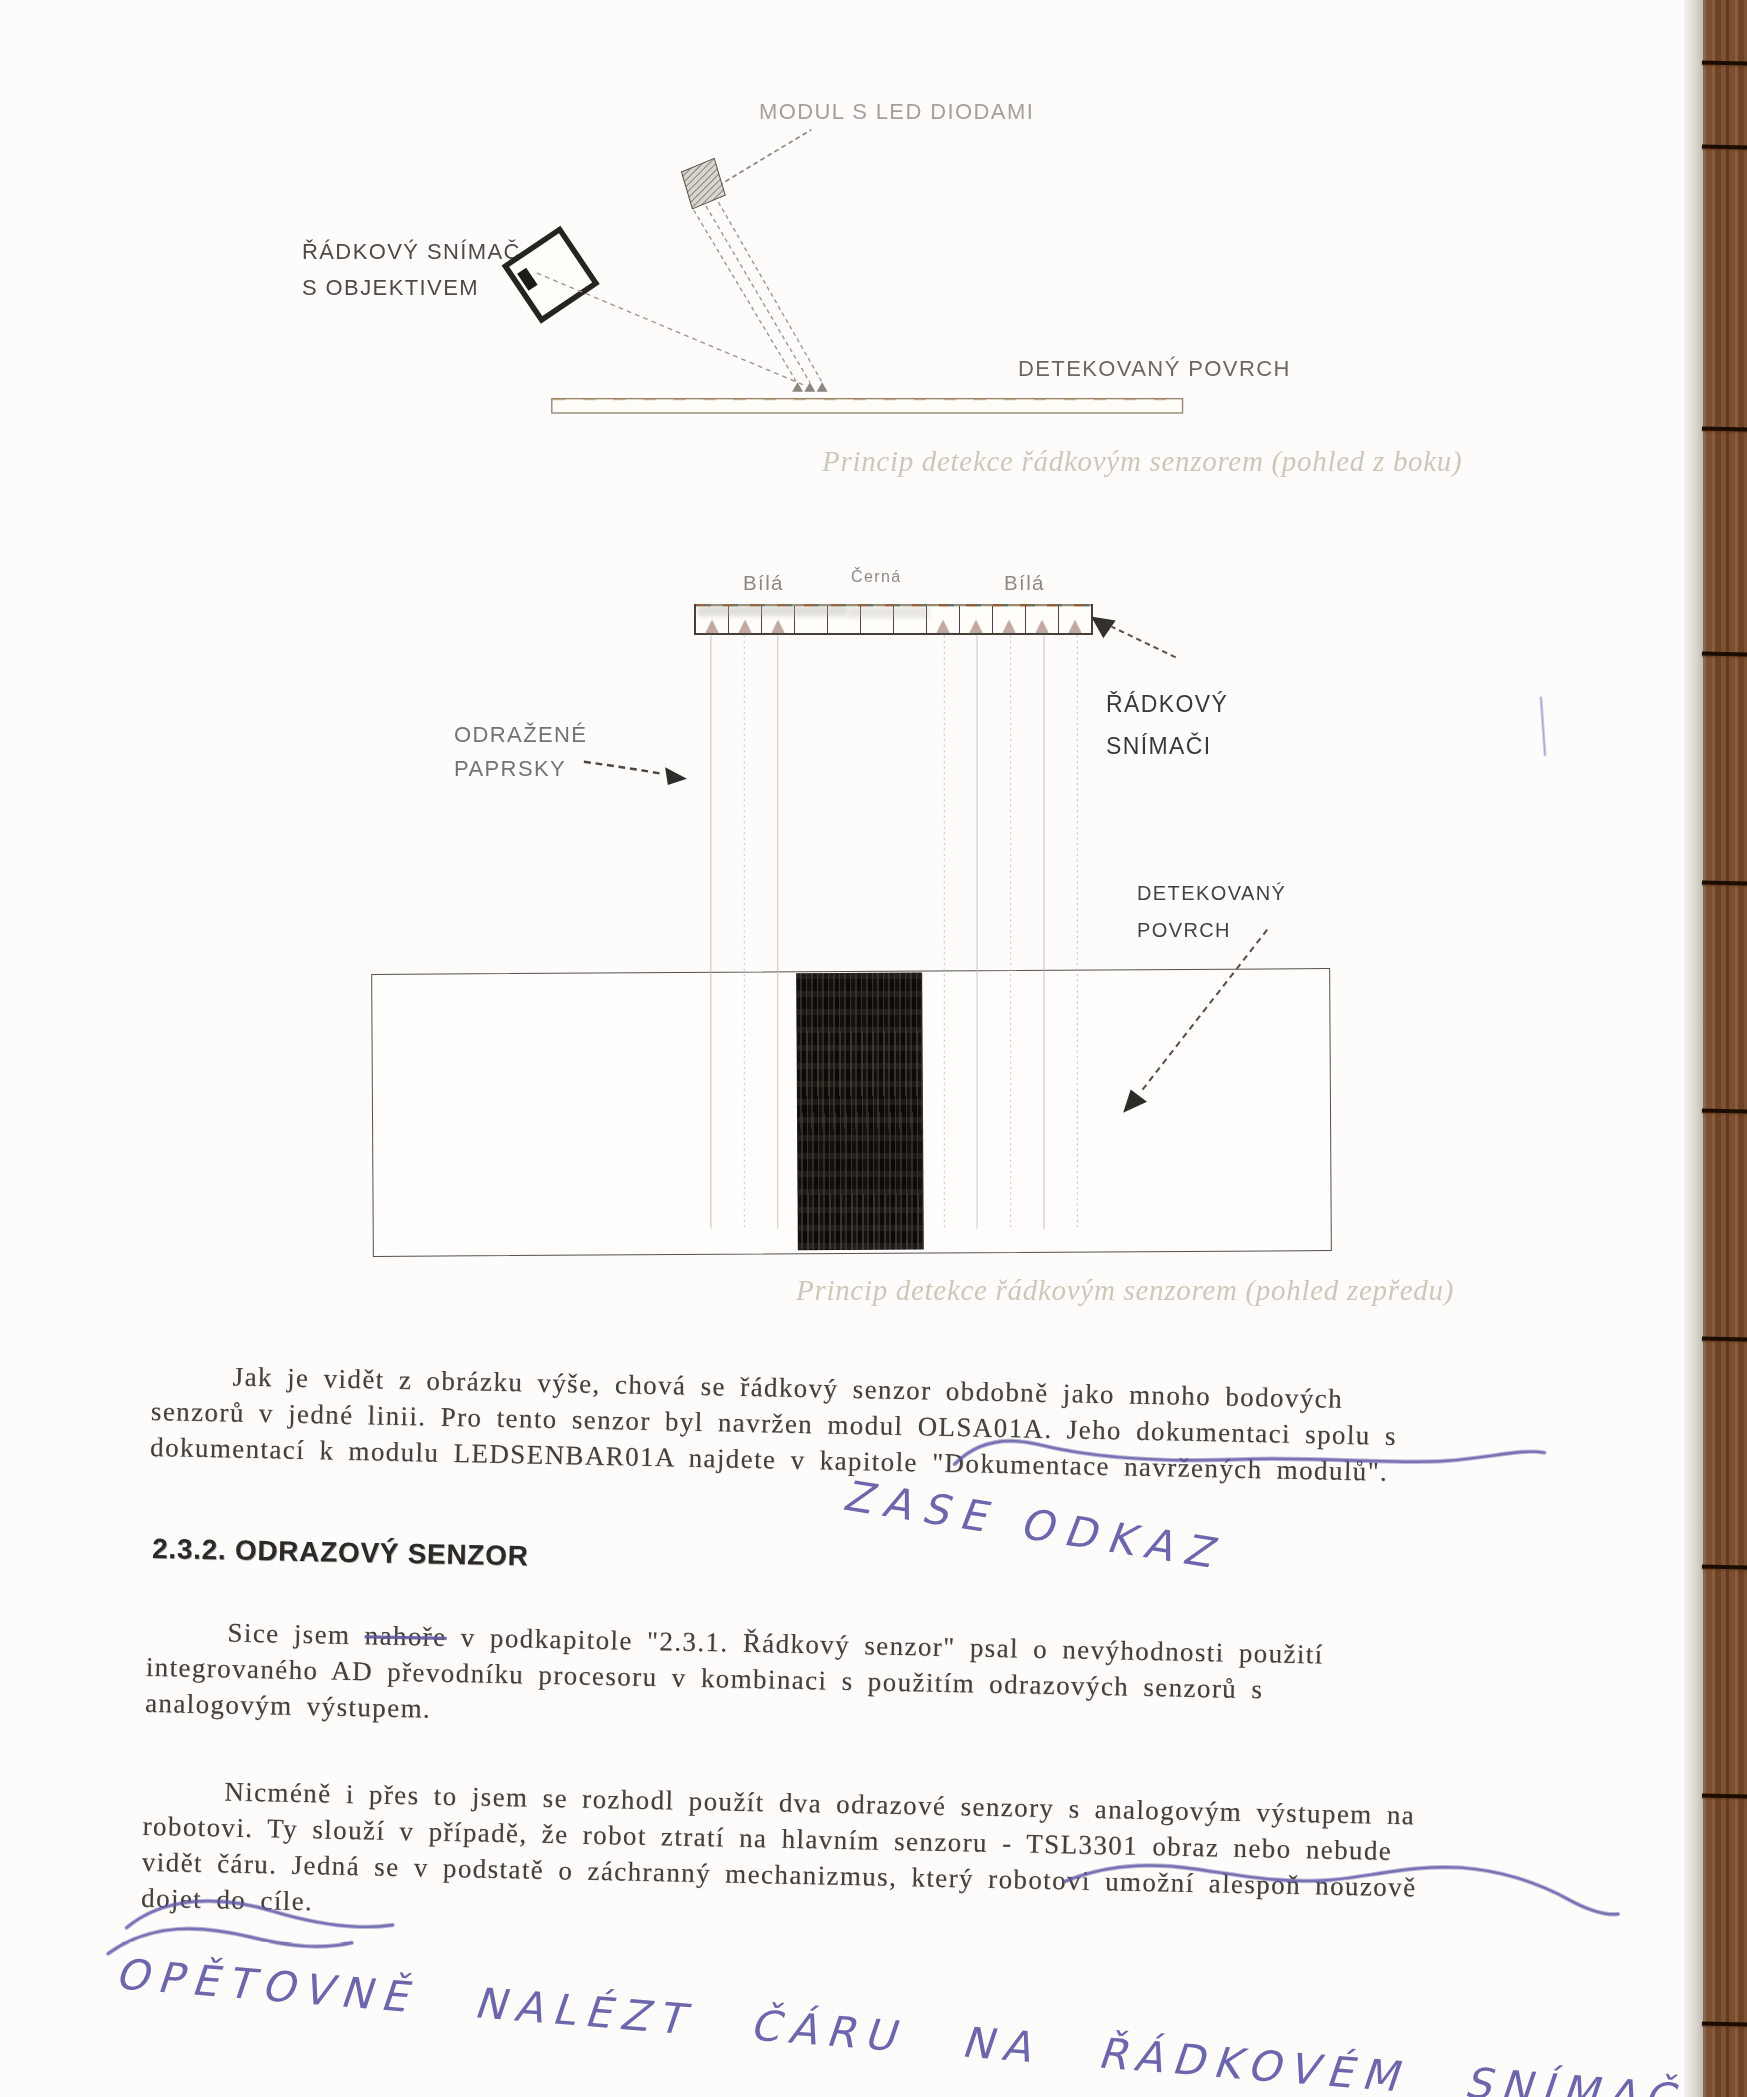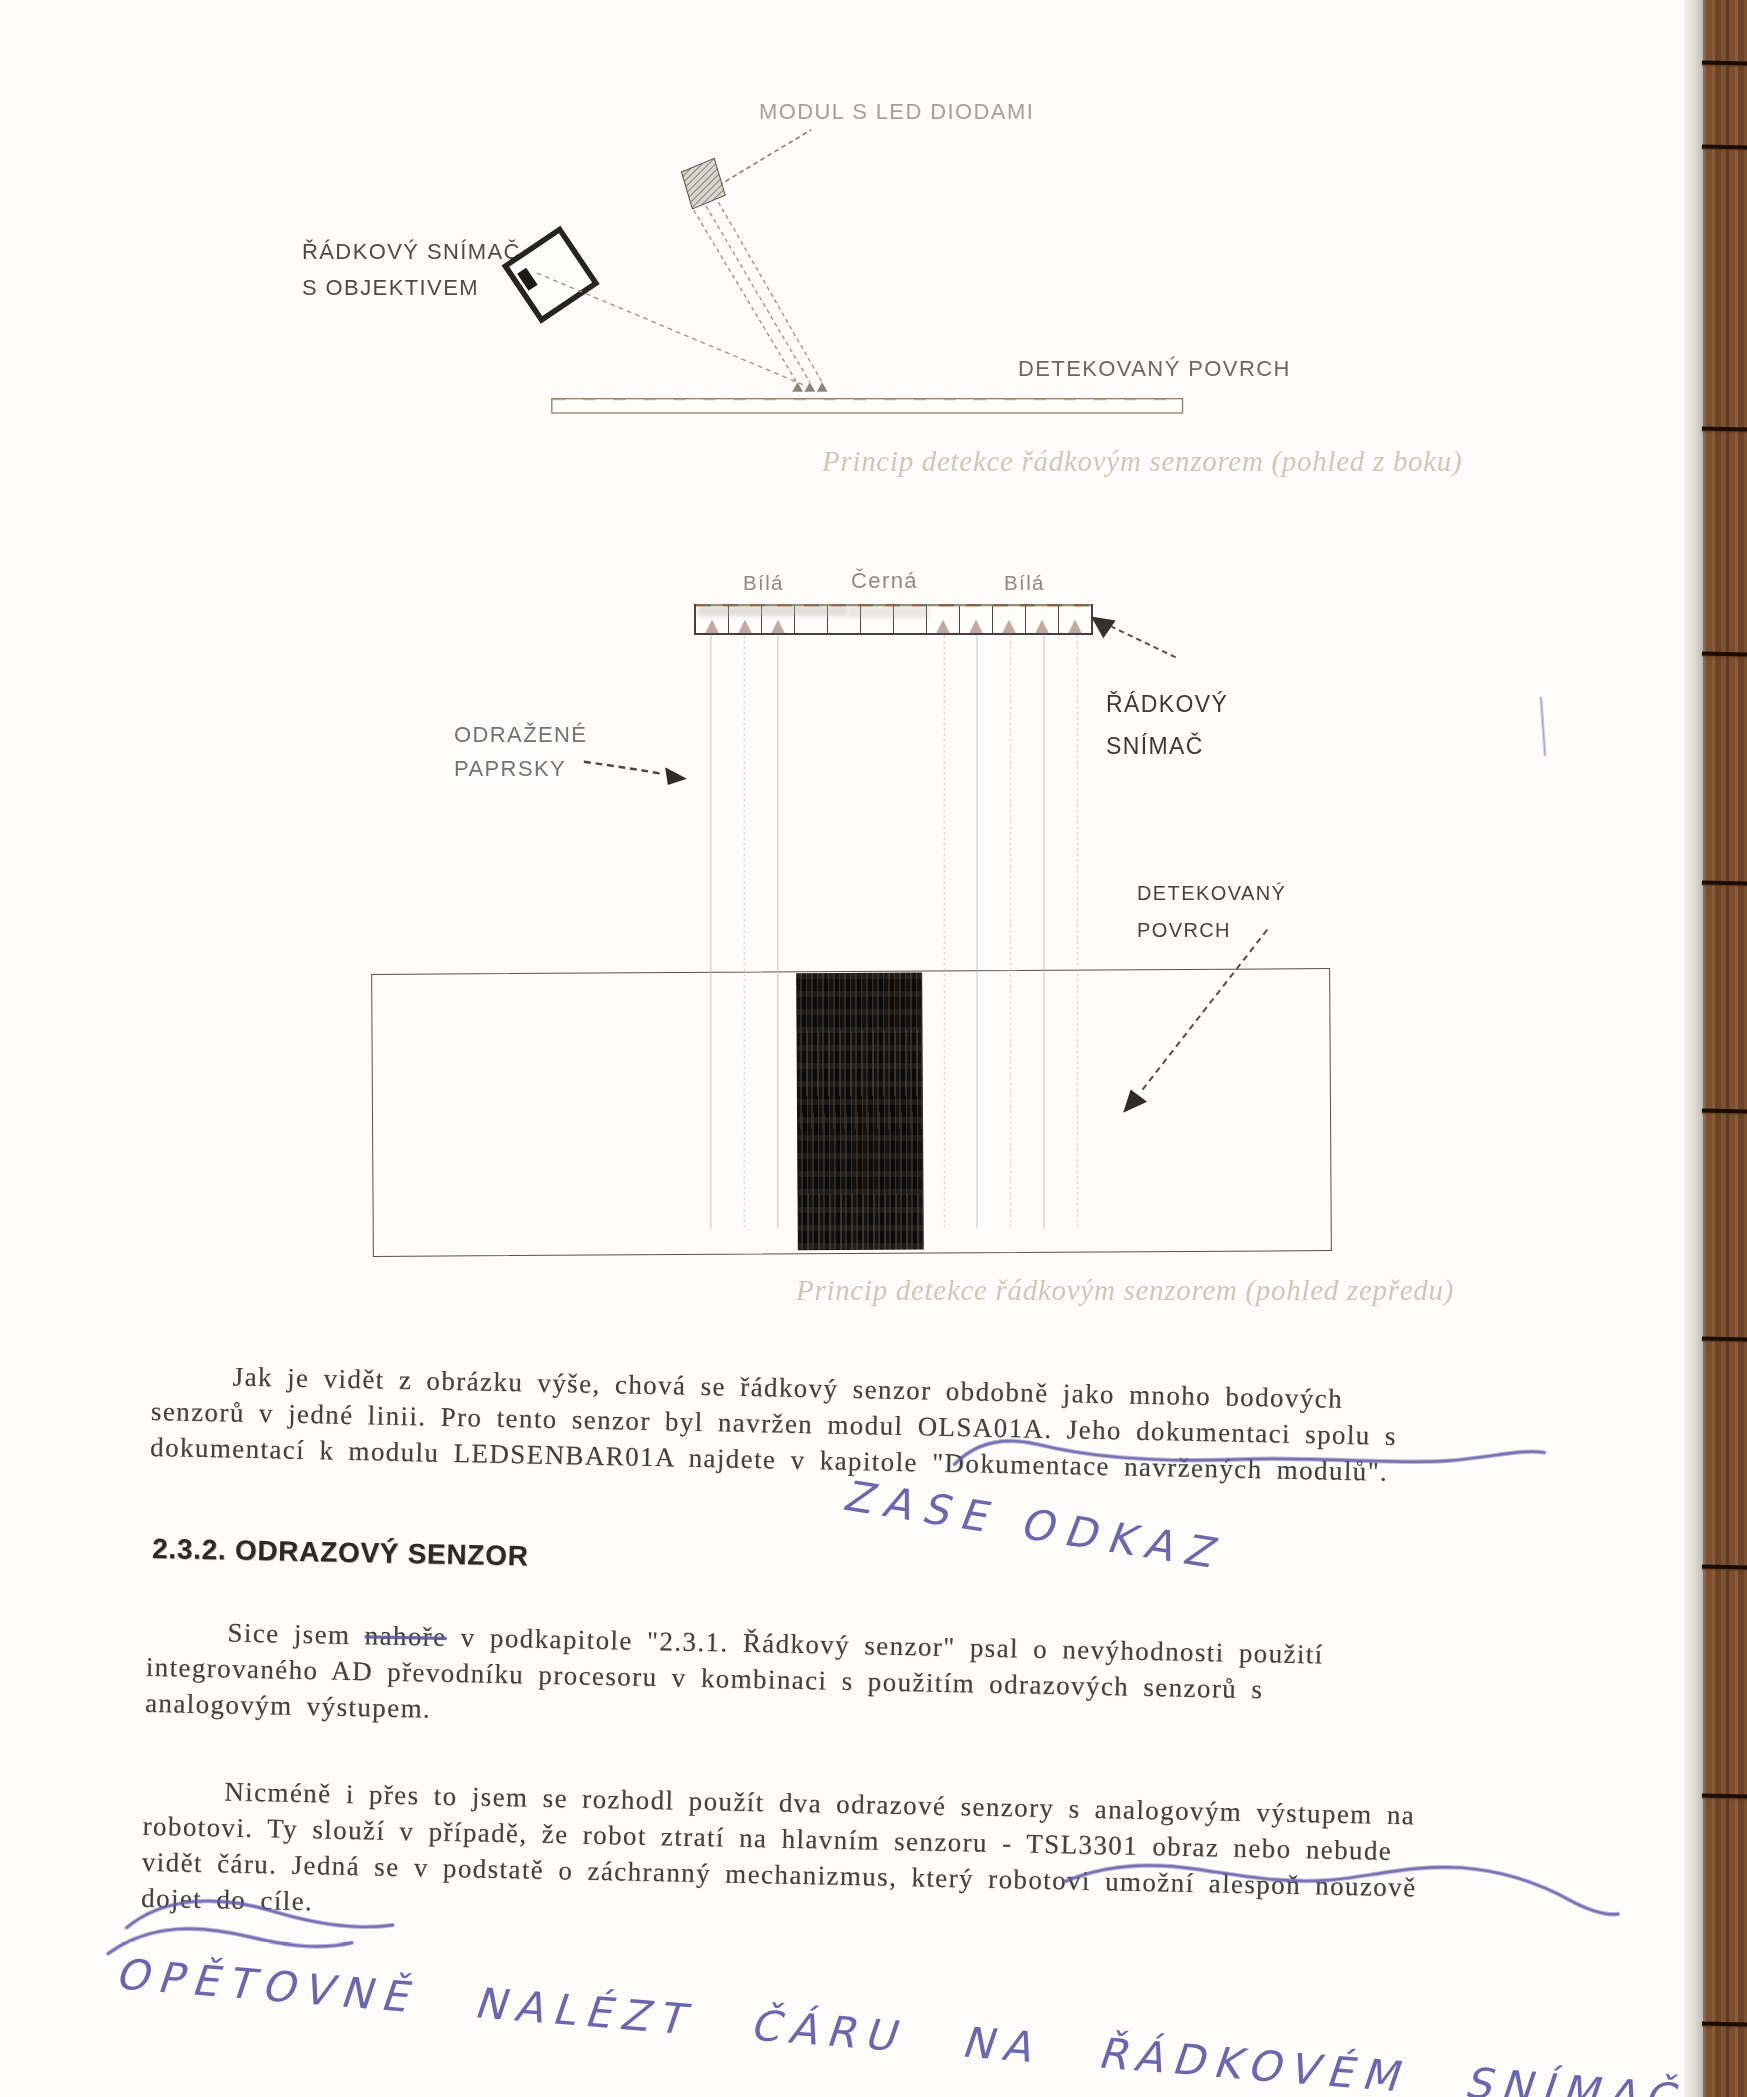--- a/index.html
+++ b/index.html
@@ -69,21 +69,21 @@
 <div class="lbl" style="left:302px;top:234px;font-size:22px;line-height:36px;">
   <div>ŘÁDKOVÝ SNÍMAČ</div>
   <div>S OBJEKTIVEM</div>
 </div>
 
 <div class="lbl" style="left:986px;top:356px;font-size:22px;color:#6b6862;margin-left:32px;">DETEKOVANÝ POVRCH</div>
 
 <div class="caption" style="left:822px;top:445px;">Princip detekce řádkovým senzorem (pohled z boku)</div>
 
 <div class="lbl zlabels" style="left:715px;top:571px;font-size:20.5px;color:#8d8a84;">Bílá</div>
-<div class="lbl zlabels" style="left:823px;top:568px;font-size:22px;color:#8d8a84;">Černá</div>
+<div class="lbl zlabels" style="left:823px;top:568px;font-size:16px;color:#8d8a84;">Černá</div>
 <div class="lbl zlabels" style="left:976px;top:571px;font-size:20.5px;color:#8d8a84;">Bílá</div>
 
 <div class="array">
   <div class="cell">
       <span class="tri">▲</span>
     </div>
   <div class="cell">
       <span class="tri">▲</span>
     </div>
   <div class="cell">
@@ -107,21 +107,21 @@
     </div>
   <div class="cell">
       <span class="tri">▲</span>
     </div>
 </div>
 <div class="smudge" style="left:698px;top:606px;width:149px;height:10.2px;opacity:.4;"></div>
 <div class="smudge" style="left:848px;top:606px;width:81px;height:12.3px;opacity:.28;"></div>
 
 <div class="lbl" style="left:1106px;top:683px;font-size:23px;color:#3b3936;line-height:42px;">
   <div>ŘÁDKOVÝ</div>
-  <div>SNÍMAČ</div>
+  <div>SNÍMAČI</div>
 </div>
 
 <div class="lbl" style="left:454px;top:718px;font-size:22px;color:#737373;line-height:34px;">
   <div>ODRAŽENÉ</div>
   <div>PAPRSKY</div>
 </div>
 
 <div class="lbl" style="left:1137px;top:875px;font-size:20px;color:#45433f;line-height:37px;">
   <div>DETEKOVANÝ</div>
   <div>POVRCH</div>

